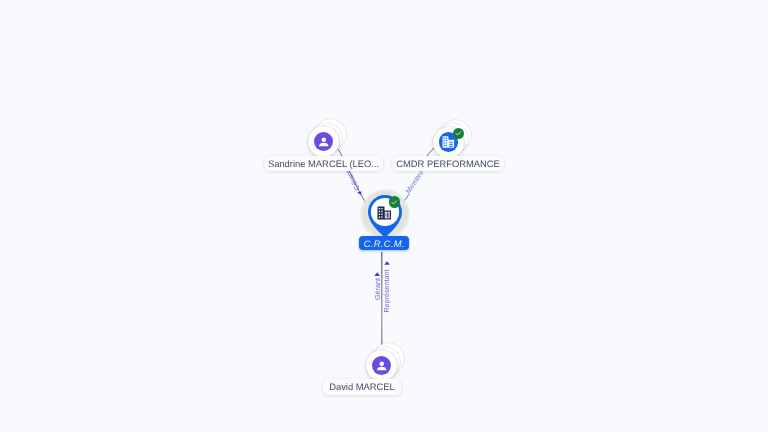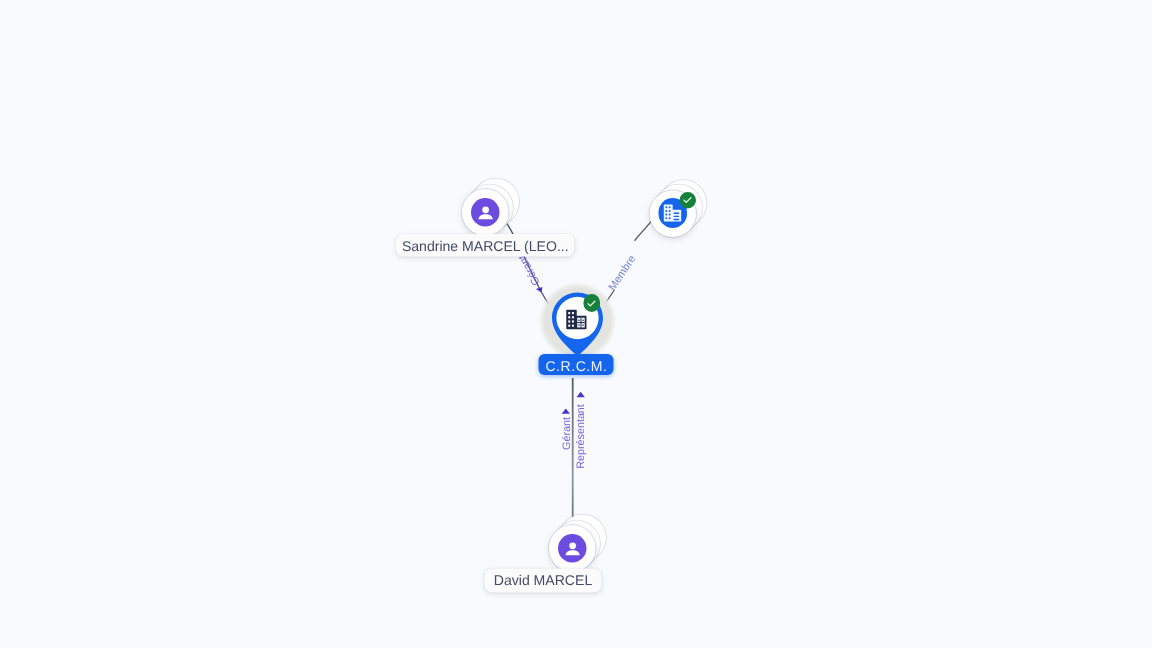--- a/index.html
+++ b/index.html
@@ -23,21 +23,21 @@
   .nlabel{position:absolute;z-index:5;background:#fbfbfc;border-radius:5px;
     font-size:9.4px;color:#434b67;white-space:nowrap;
     box-shadow:0 1px 3.5px rgba(70,80,100,.16),0 0 1px rgba(70,80,100,.08);
     display:flex;align-items:center;justify-content:center;}
 
   
   .pin{position:absolute;z-index:4;}
   .pin .halo{position:absolute;border-radius:50%;background:radial-gradient(circle closest-side, rgba(227,227,224,1) 0%, rgba(227,227,224,1) 84%, rgba(232,232,229,.62) 93%, rgba(240,240,238,0) 100%);}
   .pinlabel{position:absolute;z-index:6;background:#1565ec;border-radius:4px;color:#e8f1ff;
     font-size:9.4px;display:flex;align-items:center;justify-content:center;
-    letter-spacing:.35px;box-shadow:0 1px 3px rgba(21,101,236,.4);}
+    letter-spacing:.35px;box-shadow:0 1px 3px rgba(21,101,236,.4);font-style:italic;}
 
   .ewrap{position:absolute;width:0;height:0;z-index:2;}
   .elabel{position:absolute;left:0;top:0;color:#7163e0;font-size:7.2px;white-space:nowrap;
     line-height:8px;transform-origin:50% 50%;font-family:"Liberation Sans",sans-serif;}
 </style>
 </head>
 <body>
 
 <div id="stage">
 
@@ -97,20 +97,21 @@
           <rect x="18.3" y="24.8" width="8.8" height="2.2" rx="1.1"></rect>
         </g>
       </svg>
     </div>
     <div class="badge" style="background:#15803a">
       <svg width="8.5" height="8.5" viewBox="0 0 24 24">
           <path d="M5.8 12.6l4.1 4.1L18.5 8" fill="none" stroke="#d8f2de" stroke-width="2.6" stroke-linecap="round" stroke-linejoin="round"></path>
         </svg>
     </div>
   </div>
+  <div class="nlabel" style="left:392px;top:156px;height:15px;padding:0 4px;width:104px">CMDR PERFORMANCE</div>
 
   <div class="pin" style="left:359px;top:186px;width:52px;height:52px">
     <div class="halo" style="left:-0.5px;top:1.5px;width:52px;height:52px"></div>
     <svg width="56" height="56" viewBox="0 0 56 56" style="position:absolute;left:-3px;top:-3px">
       <path d="M29 12 C19.6 12 12 19.6 12 29 C12 36.6 17.3 43.2 22.0 47.9 C25.0 51.0 27.3 53.0 28.1 53.7 C28.6 54.1 29.4 54.1 29.9 53.7 C30.7 53.0 33.0 51.0 36.0 47.9 C40.7 43.2 46 36.6 46 29 C46 19.6 38.4 12 29 12 Z" fill="#1366ed"></path>
       <circle cx="29" cy="29" r="14.1" fill="#ffffff"></circle>
     </svg>
     <div style="position:absolute;left:16.5px;top:18.5px;width:16px;height:16px">
       <svg width="16" height="16" viewBox="0 0 32 32">
         <g fill="#202848">

